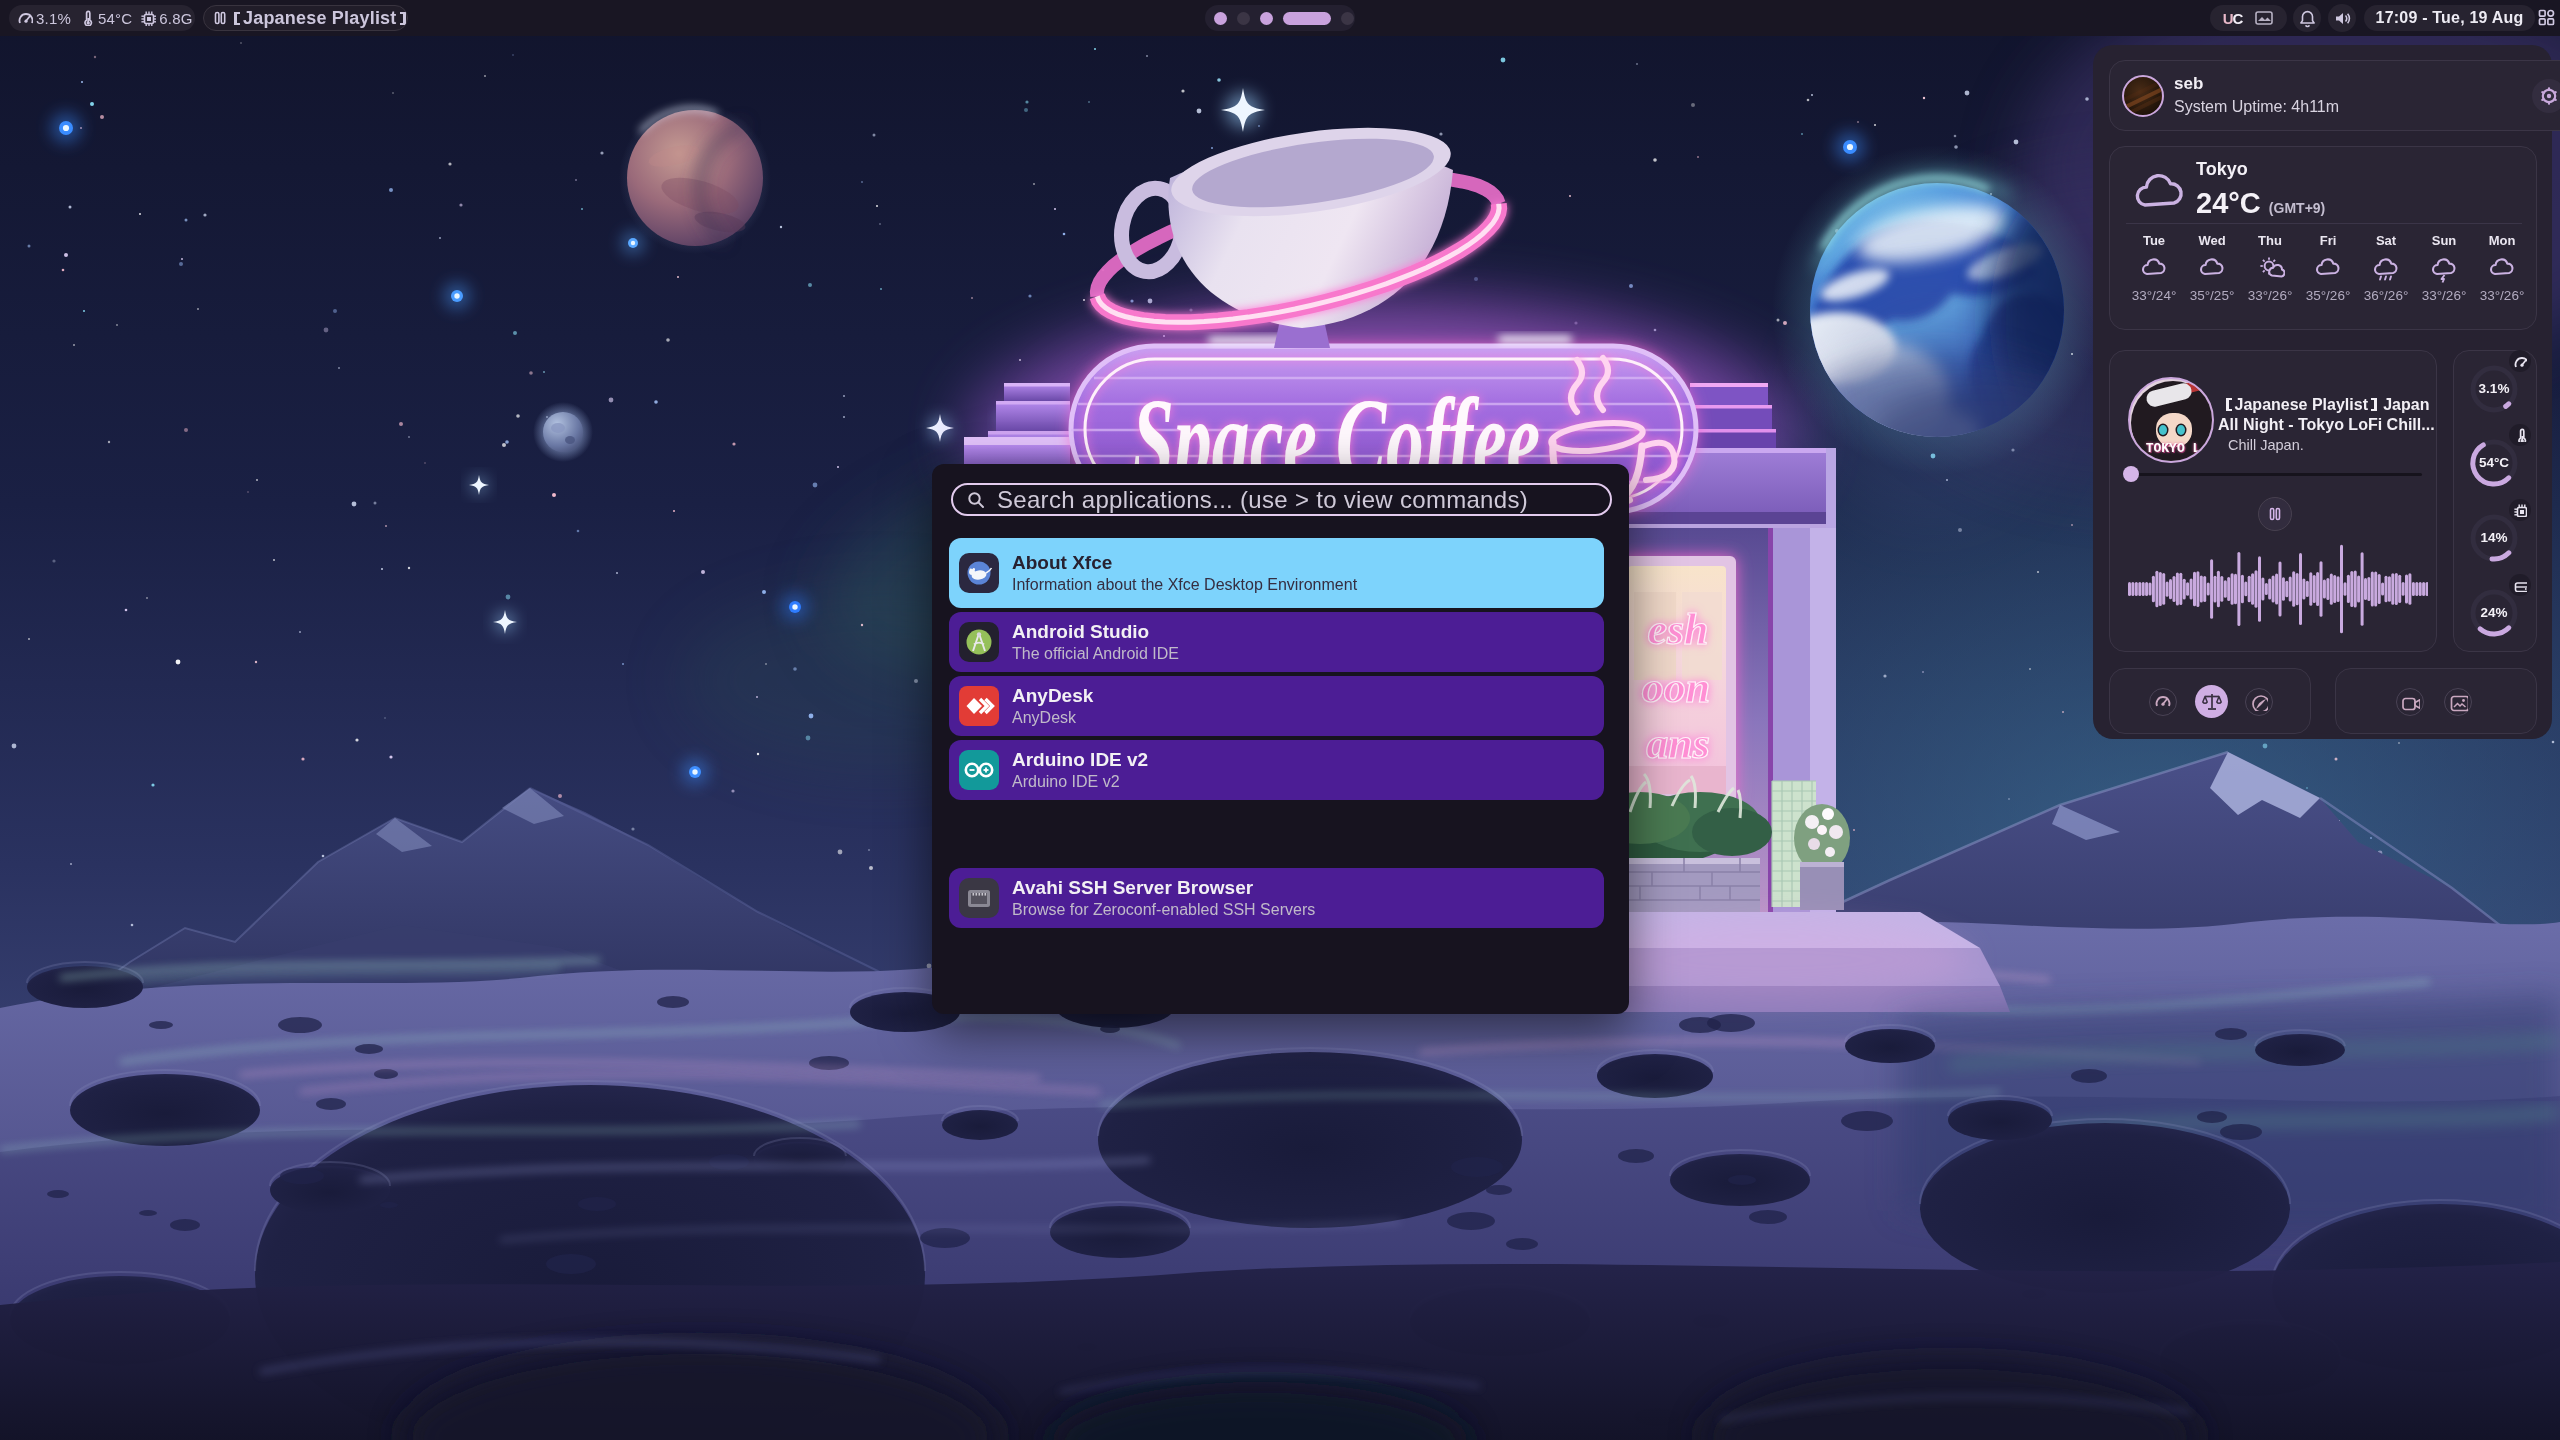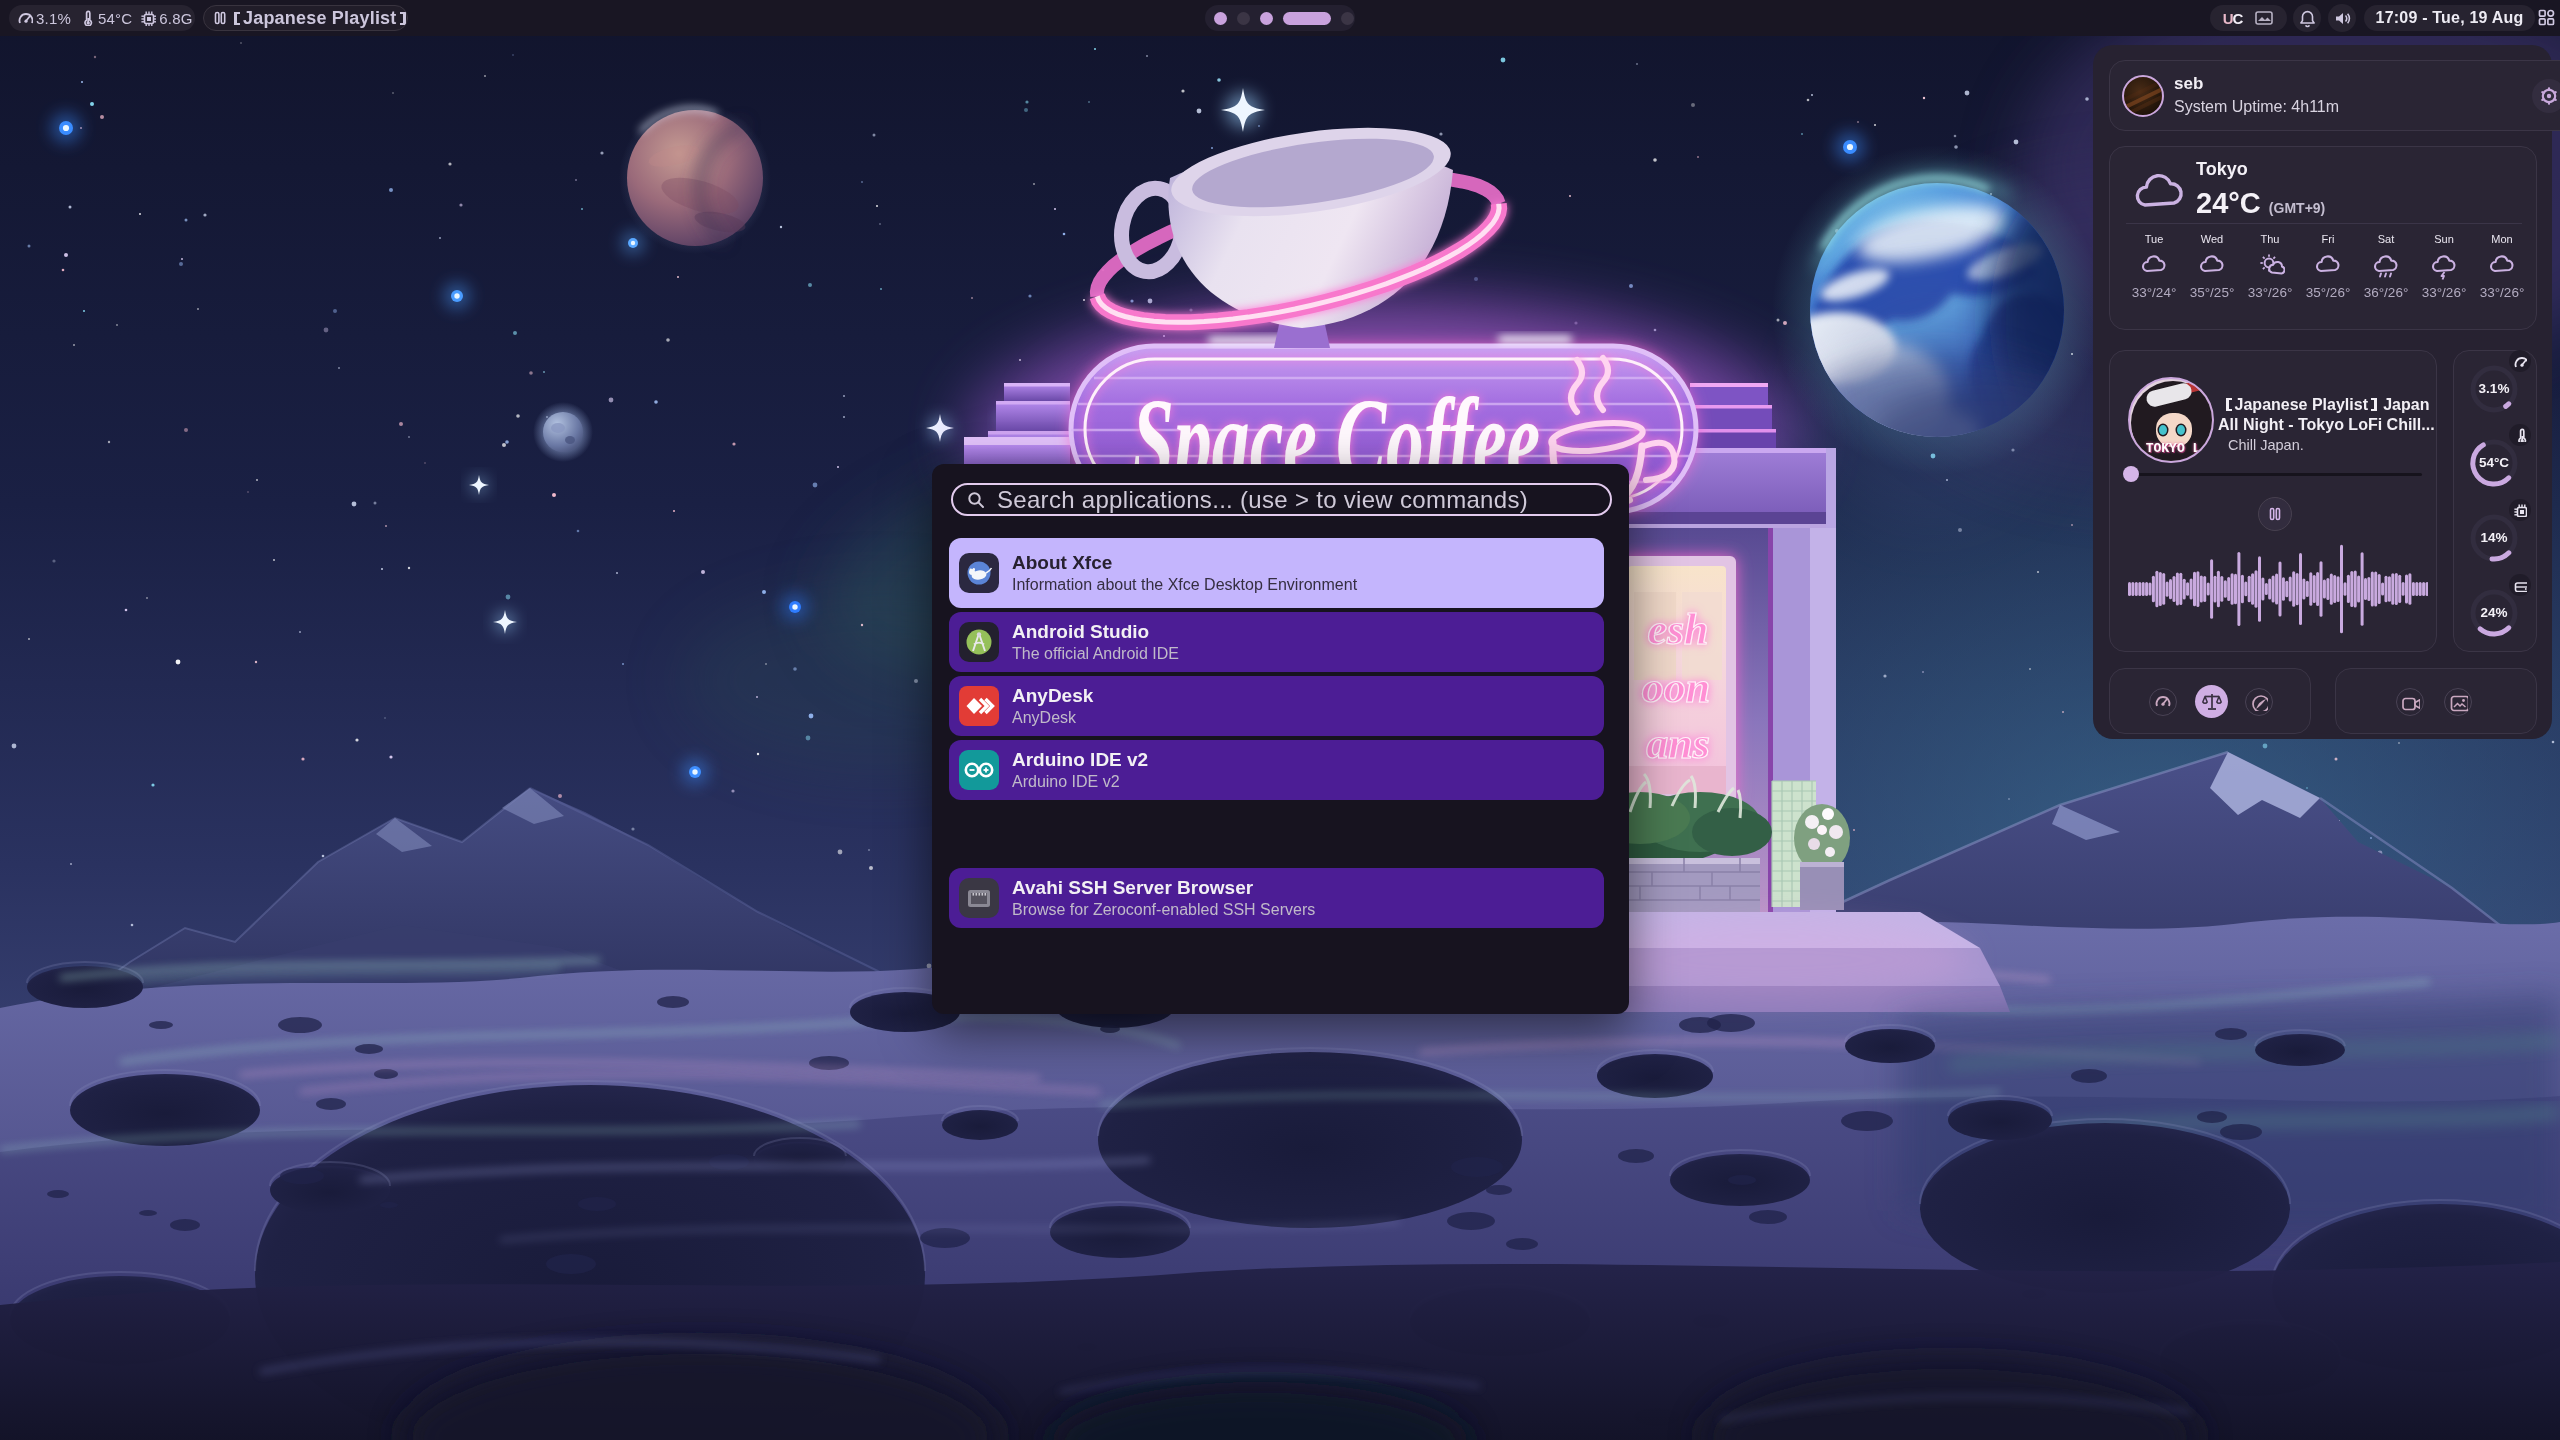--- a/index.html
+++ b/index.html
@@ -11,34 +11,34 @@
 .circ{position:absolute;top:4px;width:28px;height:28px;border-radius:50%;background:#272330;display:flex;align-items:center;justify-content:center}
 .dot{display:inline-block;flex-shrink:0;width:13px;height:13px;border-radius:7px;background:#3b3545;margin:0 3.5px}
 .dot.act{background:#c9a2dd}
 .cjl,.cjr{display:inline-block;width:6px;height:13px;position:relative;top:1px;margin:0 3px}
 .cjl{border-left:3px solid currentColor;border-top:2.5px solid currentColor;border-bottom:2.5px solid currentColor}
 .cjr{border-right:3px solid currentColor;border-top:2.5px solid currentColor;border-bottom:2.5px solid currentColor}
 #launcher{position:absolute;left:932px;top:464px;width:697px;height:550px;background:#17131f;border-radius:12px;box-shadow:0 18px 50px rgba(0,0,0,.55)}
 #searchbar{position:absolute;left:19px;top:19px;width:661px;height:33px;border:2px solid #e3cbee;border-radius:17px;display:flex;align-items:center;padding:0 12px;gap:10px}
 #ph{font-size:24px;color:#cfc9d8;letter-spacing:0.3px}
 .row{position:absolute;left:17px;width:655px;border-radius:12px;display:flex;align-items:center;padding:0 10px;gap:13px;background:#4c1d95}
-.row.sel{background:#c4b5fd}
+.row.sel{background:#7dd3fc}
 .rt{display:flex;flex-direction:column;gap:2px}
 .t1{font-weight:bold;font-size:19px;color:#f2f0f4}
 .t2{font-size:16px;color:#c0bac9}
 .sel .t1{color:#272130}.sel .t2{color:#352e41}
 #sidebar{position:absolute;left:2093px;top:45px;width:459px;height:694px;background:#272231;border-radius:20px}
 .card{position:absolute;background:#2a2534;border:1px solid #3b3546;border-radius:16px}
 .avatar{position:absolute;left:12px;top:14px;width:42px;height:42px;border-radius:50%;border:2.5px solid #cba7dd;background:radial-gradient(circle at 42% 38%,#4a2c16,#1e1209 75%);overflow:hidden}
 .avatar::after{content:"";position:absolute;left:-4px;top:18px;width:52px;height:4px;background:#8a4c22;opacity:.6;transform:rotate(-26deg);box-shadow:0 7px 0 rgba(140,75,32,.35),0 -7px 0 rgba(100,50,22,.35)}
 .cbtn{position:absolute;width:34px;height:34px;border-radius:50%;background:#332d3f;display:flex;align-items:center;justify-content:center}
 .cbtn2{position:absolute;top:19px;width:28px;height:28px;border-radius:50%;border:1.5px solid #494254;display:flex;align-items:center;justify-content:center}
 .cbtn2.on{background:#cfaee3;border:none;width:33px;height:33px;top:16px}
 .wc{position:absolute;top:86px;width:52px;text-align:center}
-.wd{font-weight:normal;font-size:11px;color:#eae6f0}
+.wd{font-weight:bold;font-size:13px;color:#eae6f0}
 .wi{margin-top:6px;height:30px}
 .wt{font-size:13.5px;color:#b2abc0;margin-top:4px}
 .gauge{position:absolute;width:80px;height:80px}
 .glab{position:absolute;left:0;top:32px;width:80px;text-align:center;font-weight:bold;font-size:13.5px;color:#f4f1f7}
 .gic{position:absolute;right:3px;top:1px;width:22px;height:22px;border-radius:50%;background:#201c29;display:flex;align-items:center;justify-content:center}
 .album{position:absolute;left:18px;top:26px;width:86px;height:86px;border-radius:50%;border:2.5px solid #cba7dd;background:linear-gradient(135deg,#e8d8e0,#c9b8d0);overflow:hidden}
 .hair{position:absolute;left:1px;top:2px;width:84px;height:84px;border-radius:50%;background:#211a20}
 .face{position:absolute;left:26px;top:34px;width:36px;height:34px;border-radius:46%;background:#f4d8c8}
 .eyeL{position:absolute;left:29px;top:46px;width:8px;height:10px;border-radius:50%;background:#45c2cc;box-shadow:0 0 0 1.5px #211a20}
 .eyeR{position:absolute;left:47px;top:46px;width:8px;height:10px;border-radius:50%;background:#45c2cc;box-shadow:0 0 0 1.5px #211a20}

